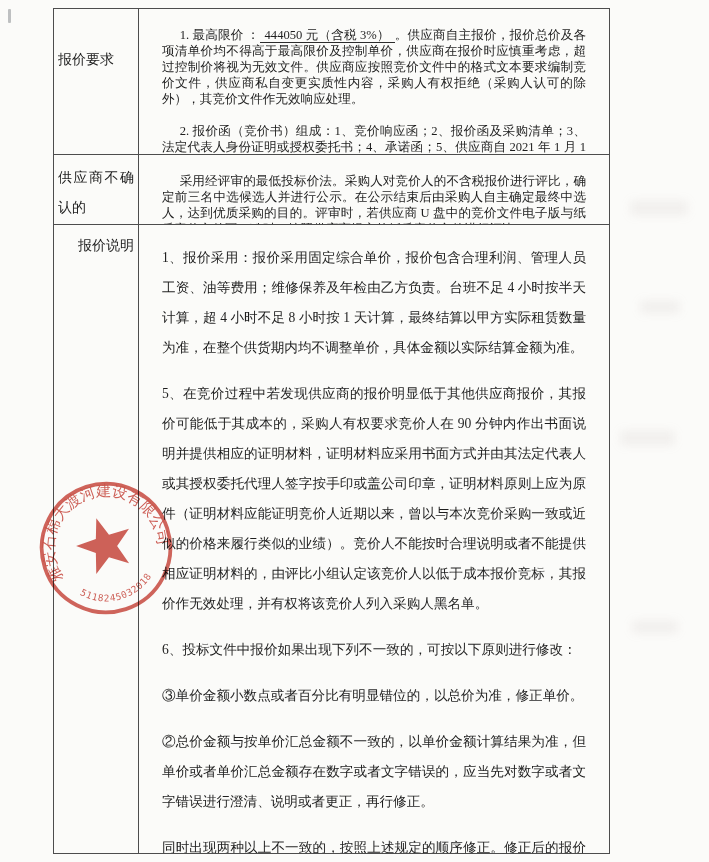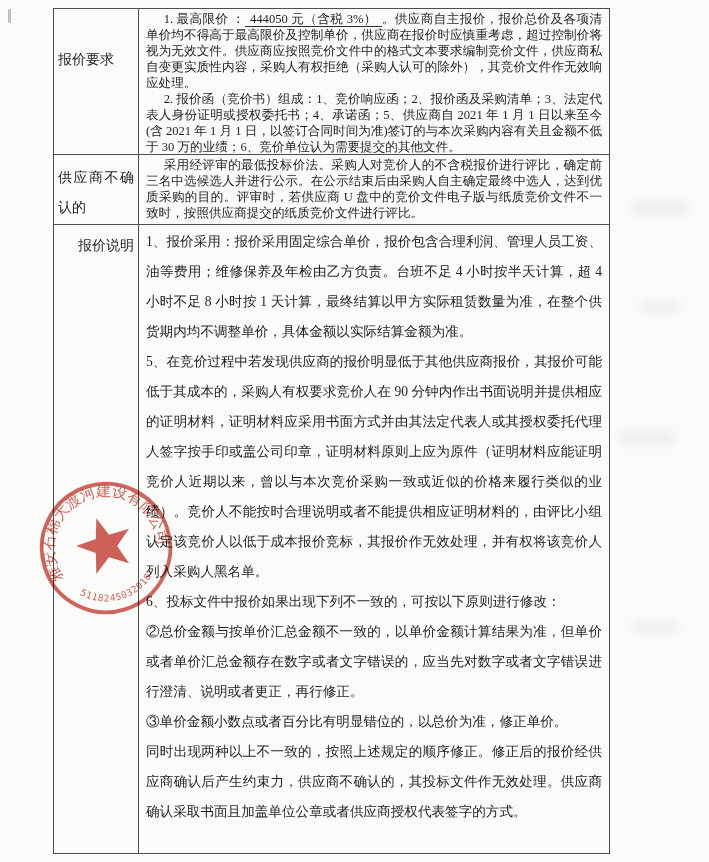--- a/index.html
+++ b/index.html
@@ -38,21 +38,21 @@
   .row3 .hdr { padding-top:6px; text-align:right; }
 
   .cell {
     box-sizing:border-box;
     padding:2px 7px 0 7px;
     font-size:12.6px; line-height:16px;
     text-align:justify; text-justify:inter-ideograph;
     overflow:hidden;
   }
   .row3 .cell { font-size:13.6px; line-height:30px; }
-  .cell p { margin:0; }
+  .cell p { margin:16px; }
   .indent { text-indent:1.4em; }
   .u { border-bottom:1px solid #2c2c2c; padding:0 5px; }
 
   
   .stamp {
     position:absolute; left:36px; top:478px;
     width:140px; height:140px;
     mix-blend-mode:multiply;
     opacity:0.88;
     pointer-events:none;
@@ -97,22 +97,22 @@
         <p class="indent">采用经评审的最低投标价法。采购人对竞价人的不含税报价进行评比，确定前三名中选候选人并进行公示。在公示结束后由采购人自主确定最终中选人，达到优质采购的目的。评审时，若供应商 U 盘中的竞价文件电子版与纸质竞价文件不一致时，按照供应商提交的纸质竞价文件进行评比。</p>
       </div>
     </div>
 
     <div class="row row3">
       <div class="hdr">报价说明</div>
       <div class="cell">
         <p>1、报价采用：报价采用固定综合单价，报价包含合理利润、管理人员工资、油等费用；维修保养及年检由乙方负责。台班不足 4 小时按半天计算，超 4 小时不足 8 小时按 1 天计算，最终结算以甲方实际租赁数量为准，在整个供货期内均不调整单价，具体金额以实际结算金额为准。</p>
         <p>5、在竞价过程中若发现供应商的报价明显低于其他供应商报价，其报价可能低于其成本的，采购人有权要求竞价人在 90 分钟内作出书面说明并提供相应的证明材料，证明材料应采用书面方式并由其法定代表人或其授权委托代理人签字按手印或盖公司印章，证明材料原则上应为原件（证明材料应能证明竞价人近期以来，曾以与本次竞价采购一致或近似的价格来履行类似的业绩）。竞价人不能按时合理说明或者不能提供相应证明材料的，由评比小组认定该竞价人以低于成本报价竞标，其报价作无效处理，并有权将该竞价人列入采购人黑名单。</p>
         <p>6、投标文件中报价如果出现下列不一致的，可按以下原则进行修改：</p>
+        <p>③单价金额小数点或者百分比有明显错位的，以总价为准，修正单价。</p>
         <p>②总价金额与按单价汇总金额不一致的，以单价金额计算结果为准，但单价或者单价汇总金额存在数字或者文字错误的，应当先对数字或者文字错误进行澄清、说明或者更正，再行修正。</p>
-        <p>③单价金额小数点或者百分比有明显错位的，以总价为准，修正单价。</p>
         <p>同时出现两种以上不一致的，按照上述规定的顺序修正。修正后的报价经供应商确认后产生约束力，供应商不确认的，其投标文件作无效处理。供应商确认采取书面且加盖单位公章或者供应商授权代表签字的方式。</p>
       </div>
     </div>
 
   </div>
 
   <svg class="stamp" viewBox="0 0 134 134">
     <g transform="rotate(-18 67 67)">
       <circle cx="67" cy="67" r="61.5" fill="none" stroke="#c63c32" stroke-width="3.6" opacity="0.9"></circle>
       <path id="sealArcTop" d="M 20 84.1 A 50 50 0 1 1 114 84.1" fill="none"></path>

